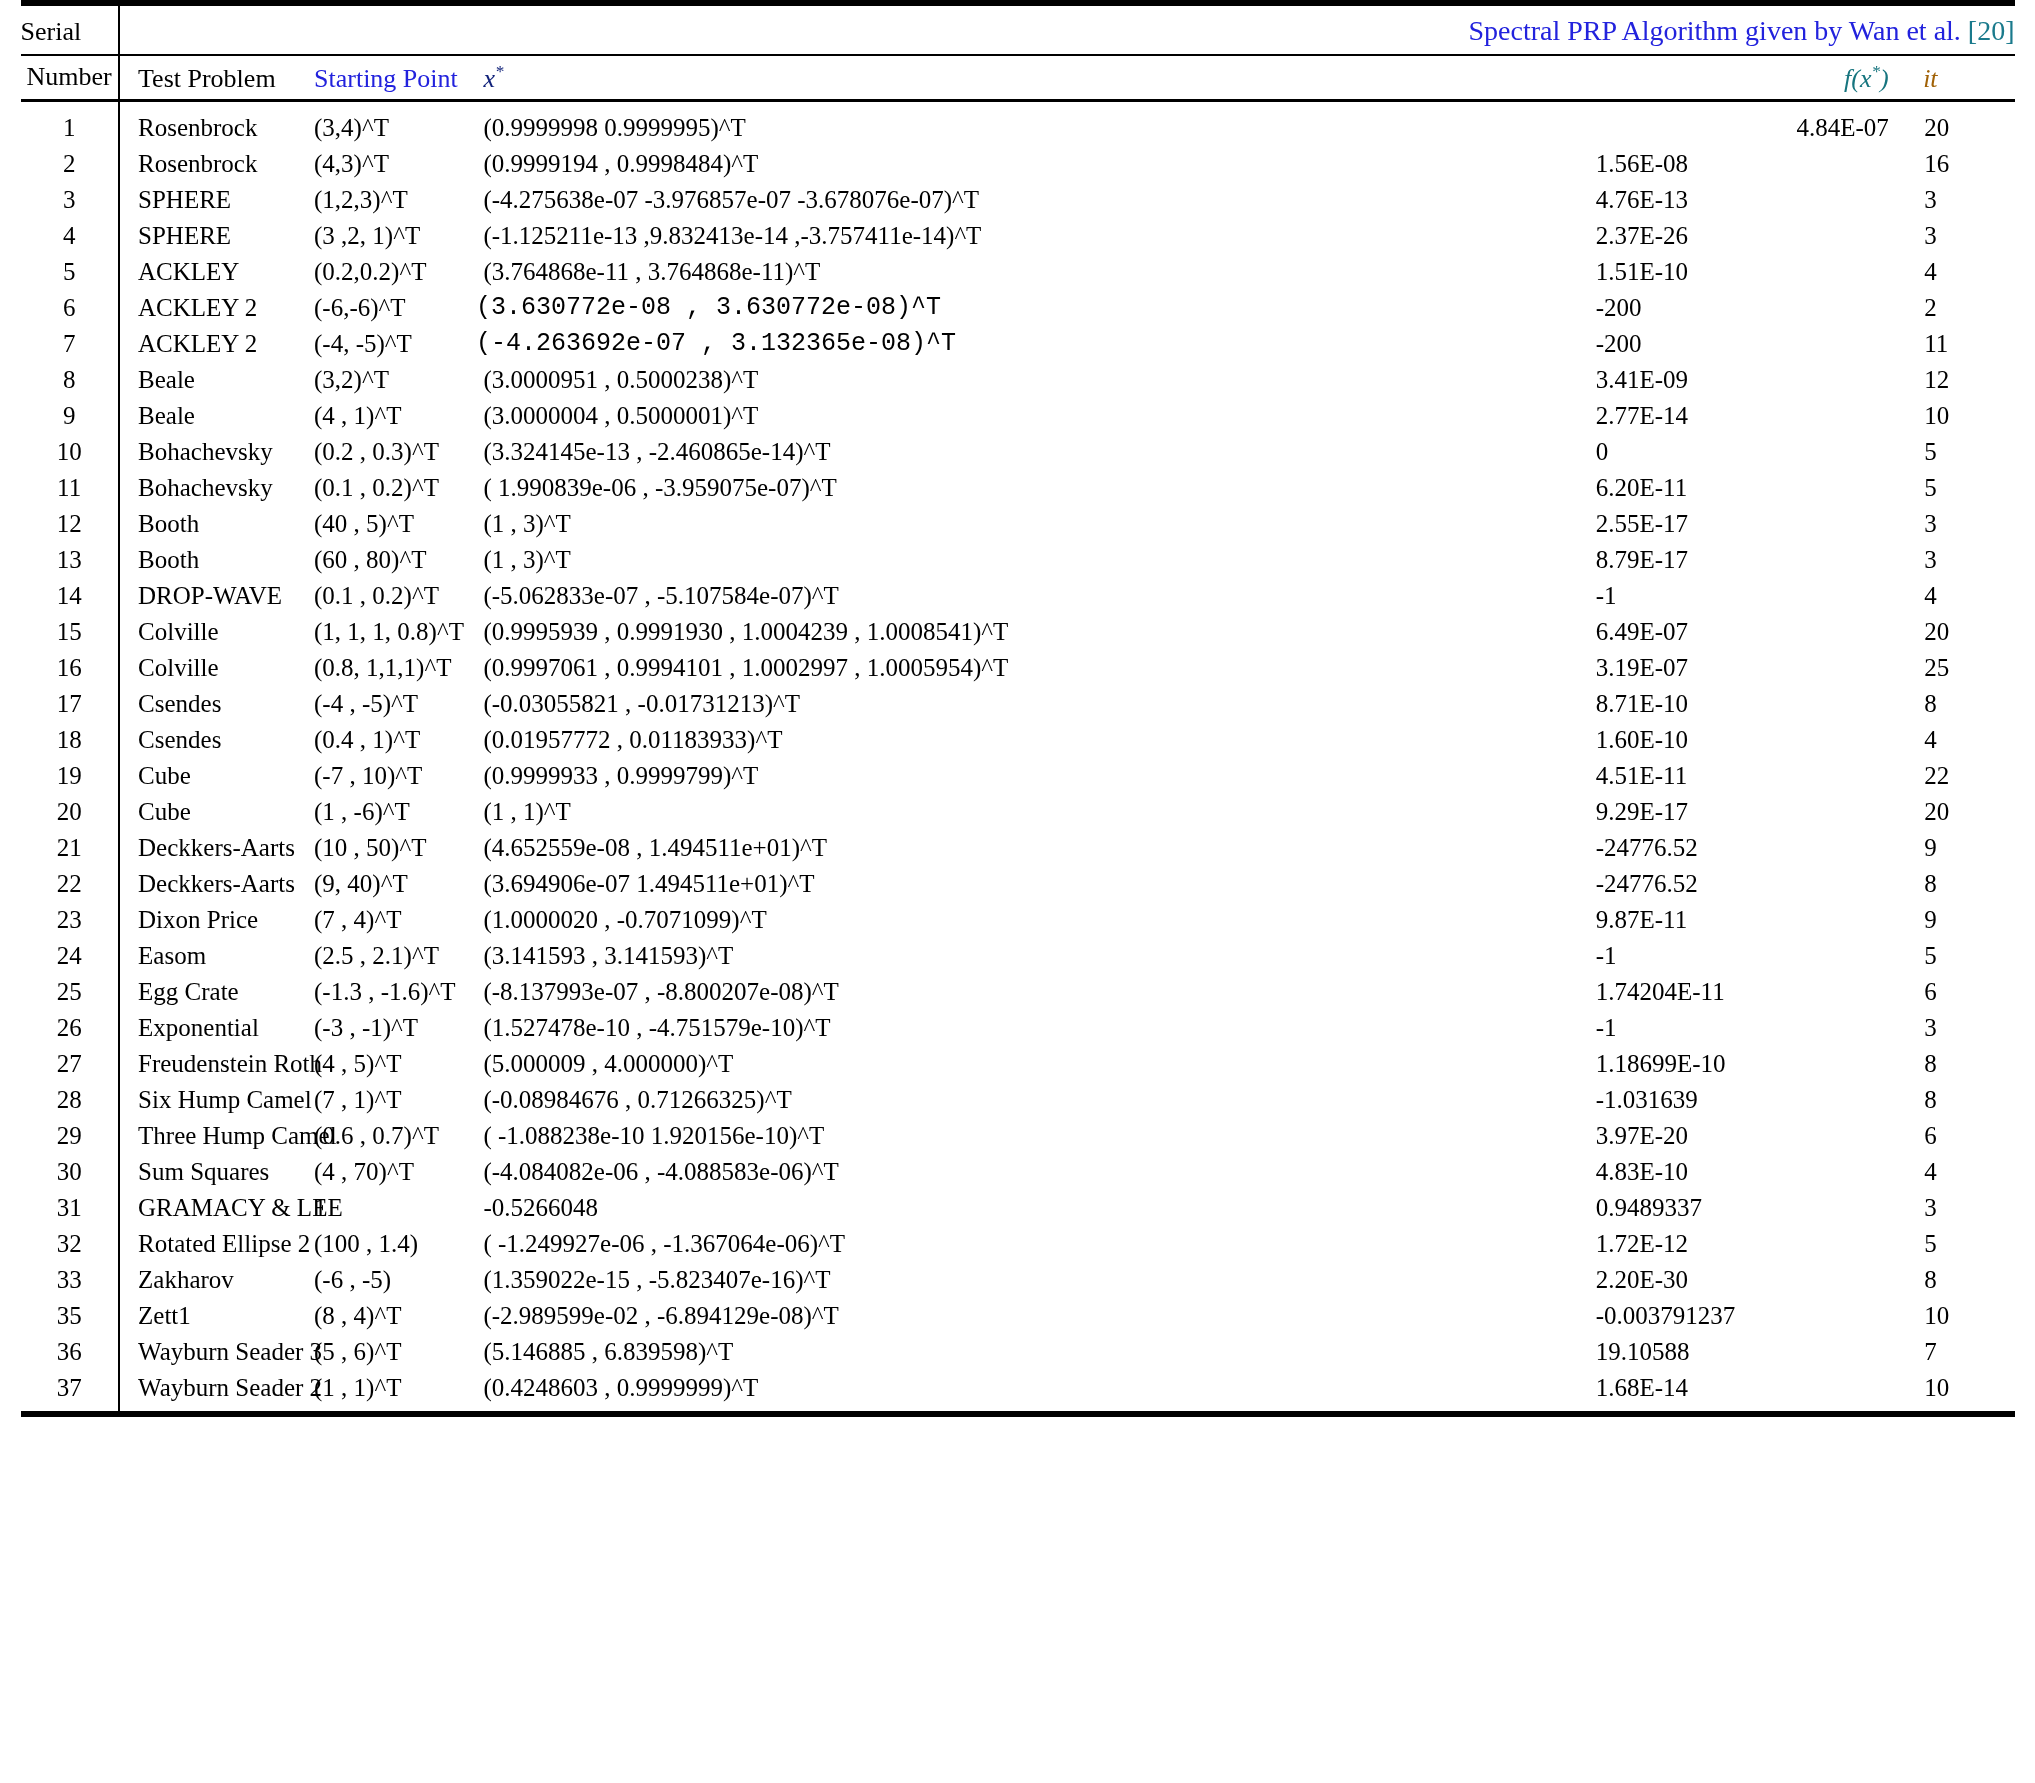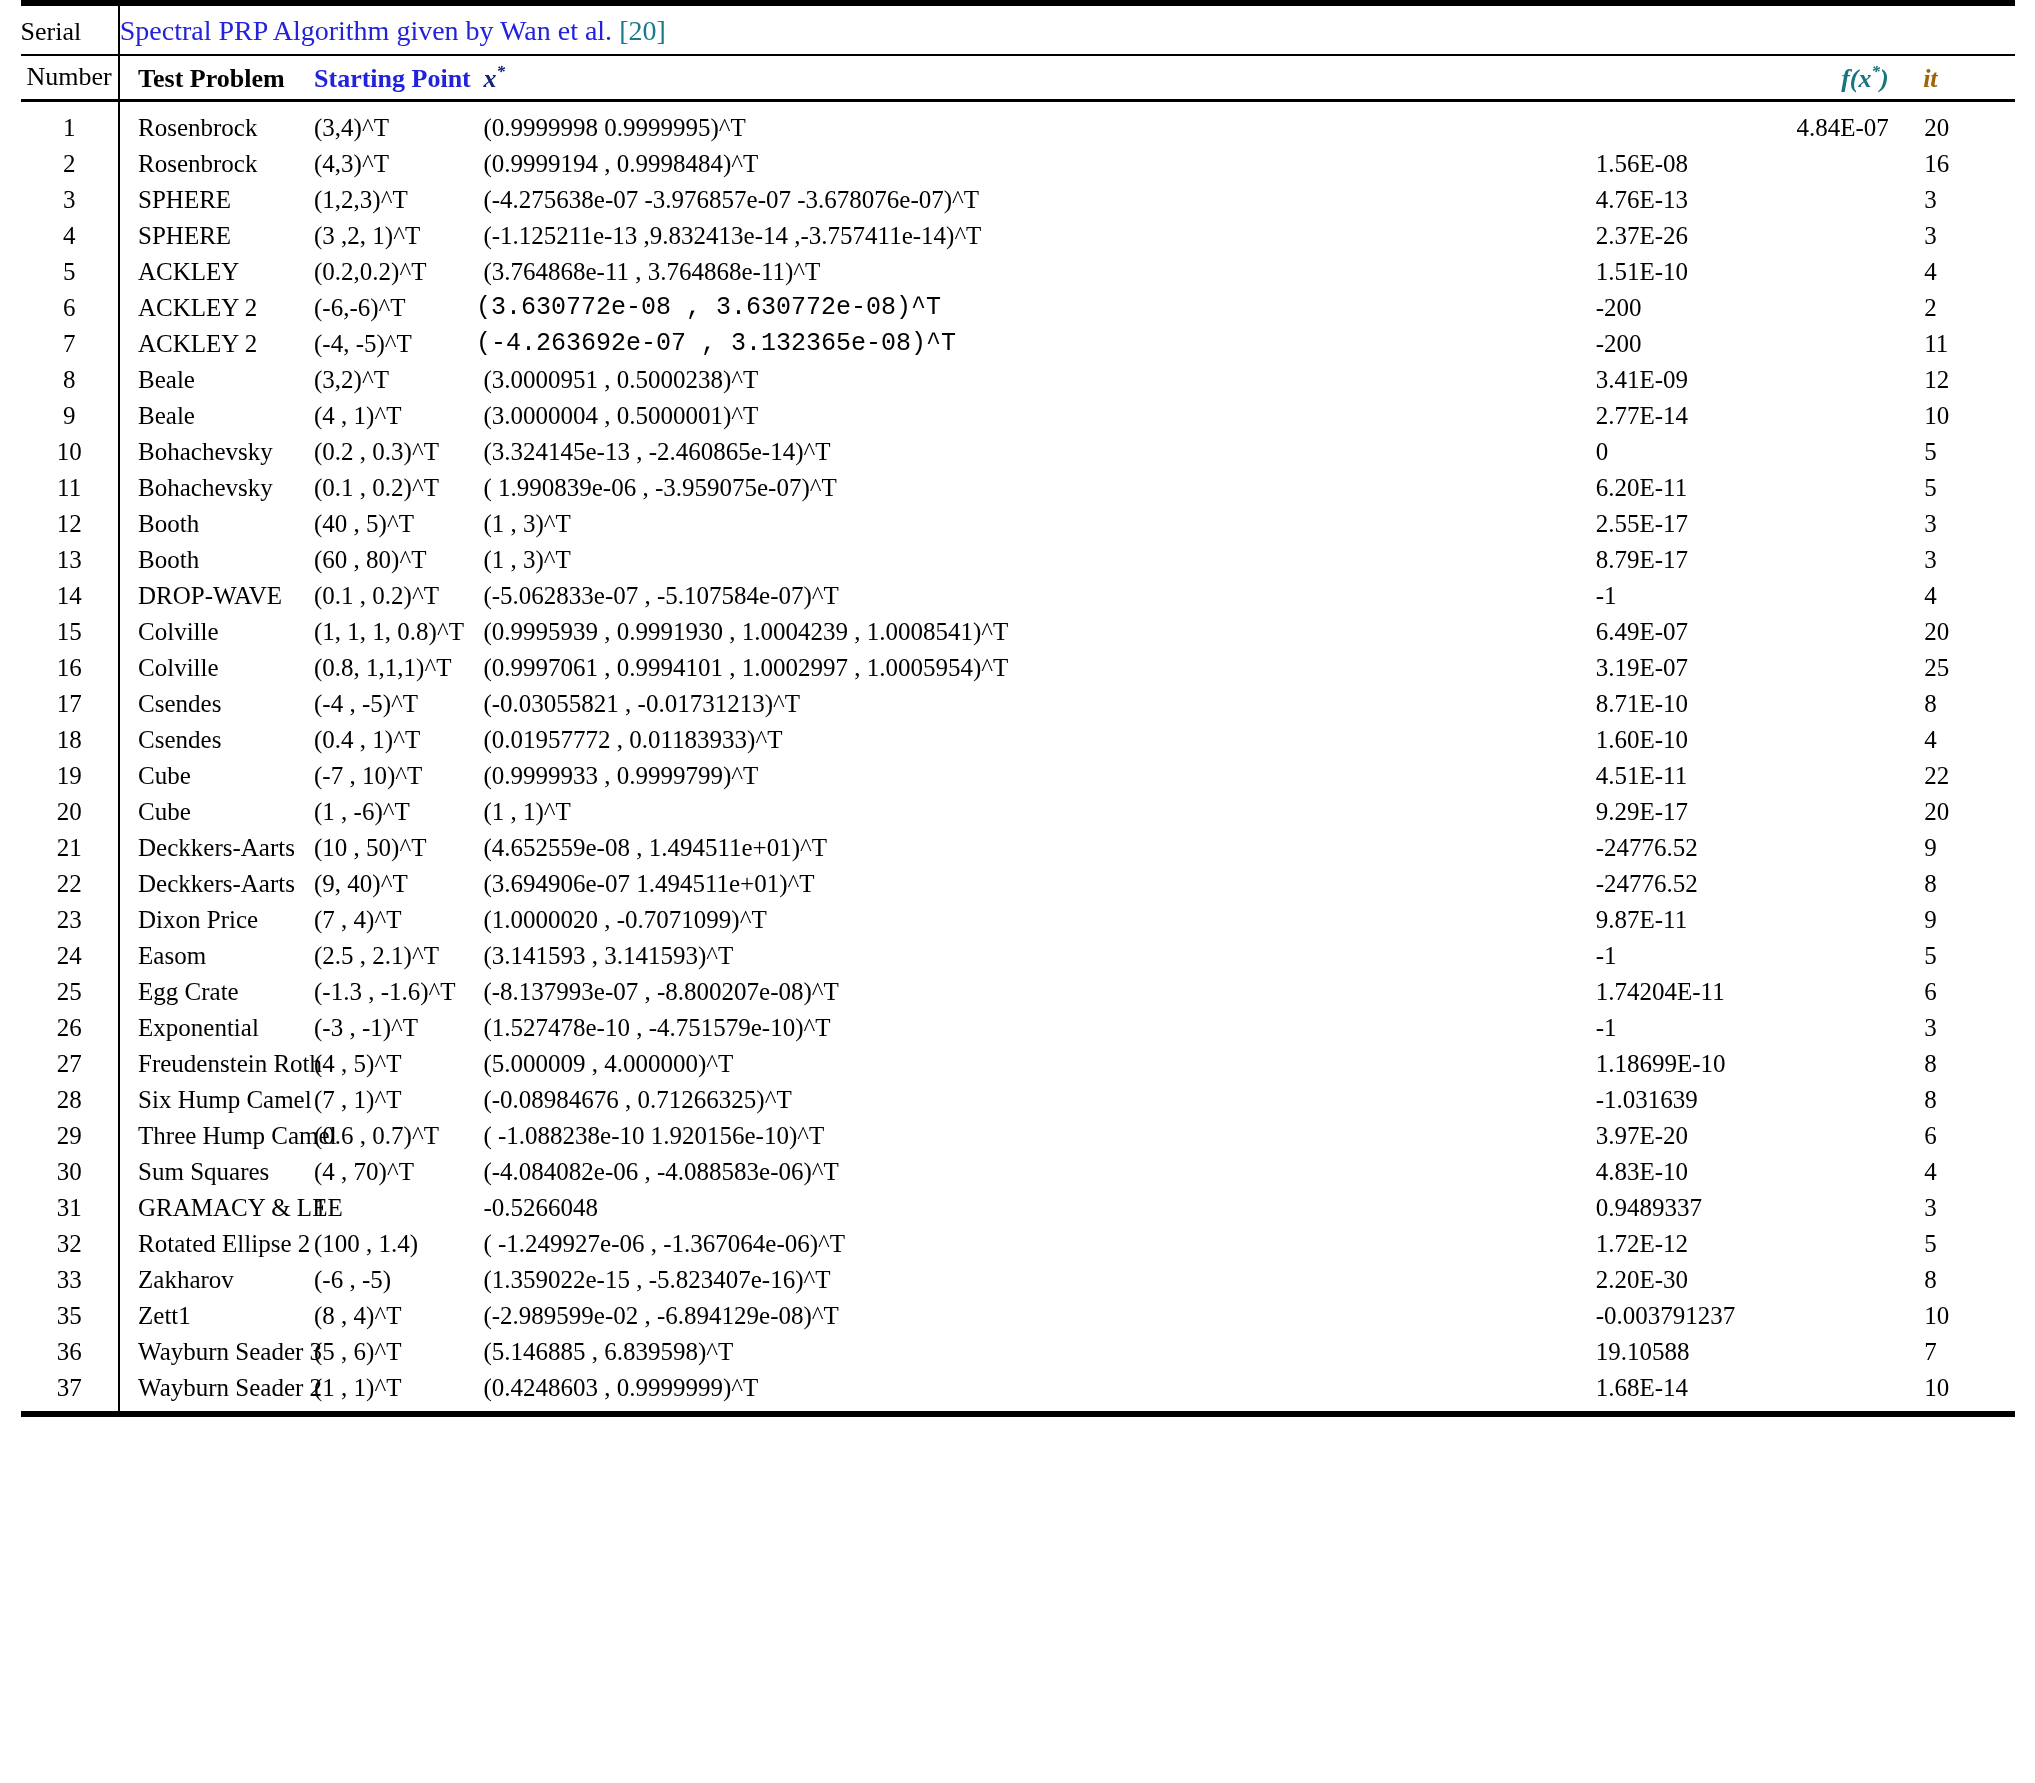--- a/index.html
+++ b/index.html
@@ -59,34 +59,33 @@
     font-size: 26px;
   }
   .hdr-number {
     text-align: center;
     vertical-align: middle;
     padding: 6.5px 0 7.5px 0;
     color: #000;
     font-size: 26px;
   }
   .hdr-title {
-    text-align: left;
+    text-align: right;
     vertical-align: middle;
     padding: 10.8px 0 9.7px 0;
     color: #2222dd;
     font-size: 28px;
     margin-left: 12px;
   }
   .hdr-title .cite { color: #1a7a8c; }
 
   .hdr-sub {
     vertical-align: bottom;
     padding: 6.5px 0 7.5px 0;
     font-size: 26px;
-    font-weight: bold;
   }
   .hdr-sub.problem { text-align: left; padding-left: 18.3px; color: #000; }
   .hdr-sub.start   { text-align: left; color: #2222dd; padding-left: 1.1px;}
   .hdr-sub.xstar   { text-align: left; color: #11227a; font-style: italic; padding-left: 7.5px;}
   .hdr-sub.fx      { text-align: right; color: #17757f; font-style: italic; padding-right: 19.4px; margin-top: 15px;}
   .hdr-sub.it      { text-align: left;  color: #a16207; font-style: italic; padding-left: 15px;}
 
   .sup { font-size: 0.66em; vertical-align: super; }
 
   

